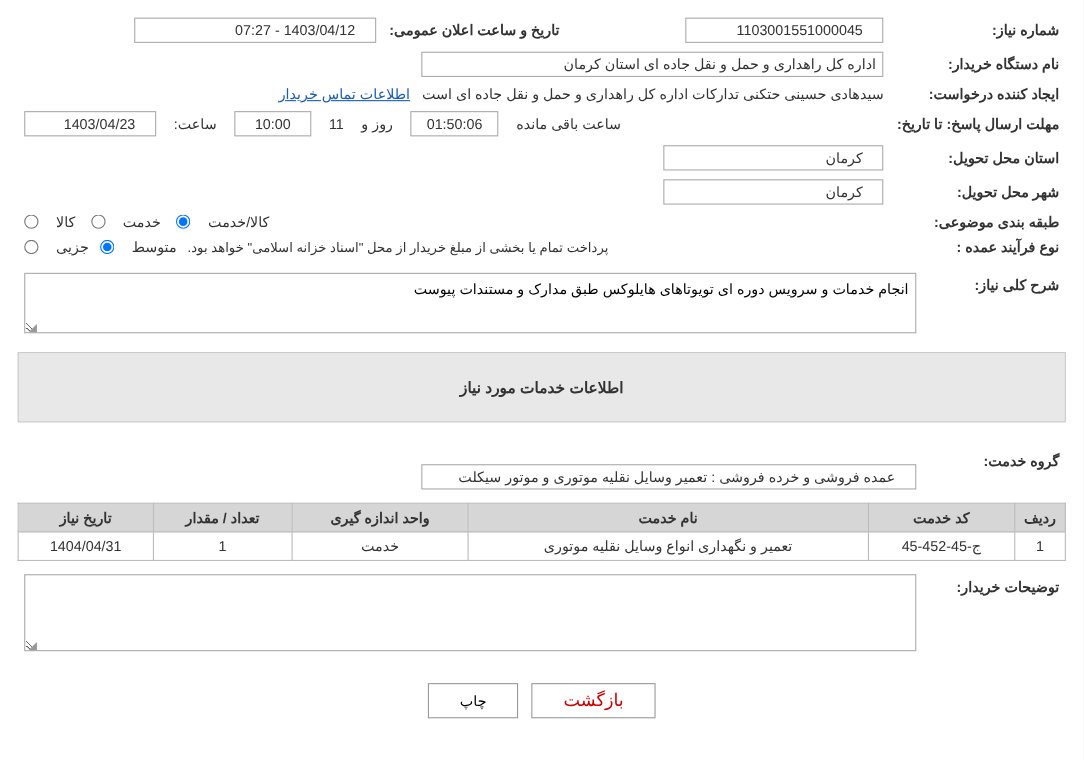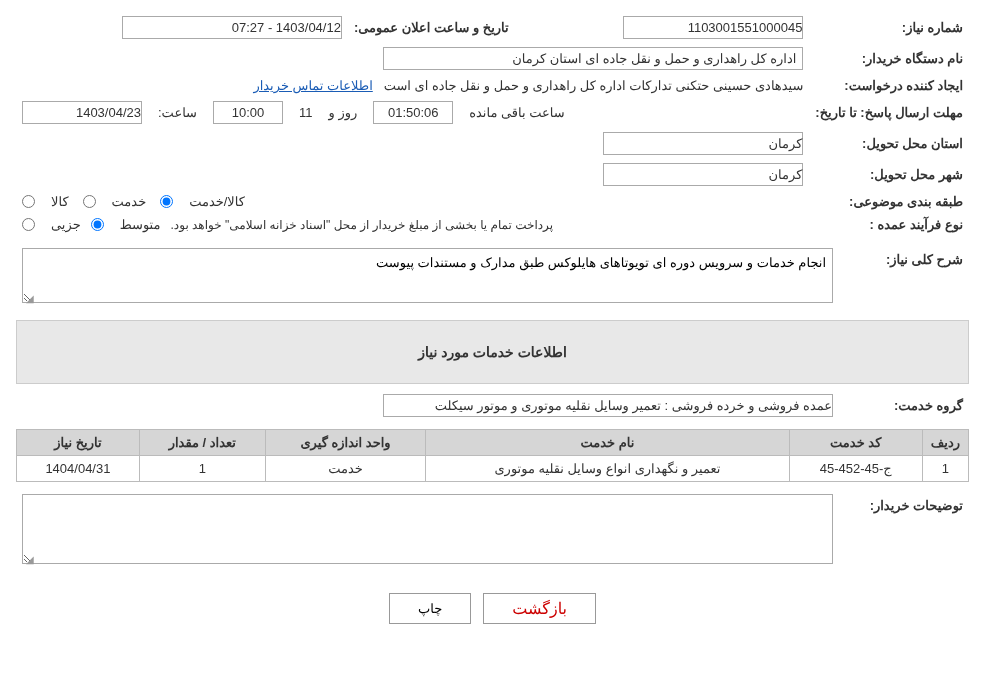--- a/index.html
+++ b/index.html
@@ -42,21 +42,21 @@
       white-space: nowrap;
       text-align: right;
       width: 130px;
     }
     .value-cell {
       text-align: right;
     }
     .input-box {
       border: 1px solid #aaa;
       background: #fff;
-      padding: 3px 0;
+      padding: 3px 18px;
       display: inline-block;
       min-width: 180px;
       text-align: right;
     }
     .input-box-wide {
       border: 1px solid #aaa;
       background: #fff;
       padding: 3px 6px;
       display: inline-block;
       width: 420px;
@@ -302,21 +302,21 @@
     </tbody>
       </table>
 
     <div class="section-header">اطلاعات خدمات مورد نیاز</div>
 
     <table class="info-table">
       <tbody>
           <tr>
         <td class="label-cell group-label-cell">گروه خدمت:</td>
         <td class="value-cell">
-          <span class="input-box" style="min-width:450px;">عمده فروشی و خرده فروشی : تعمیر وسایل نقلیه موتوری و موتور سیکلت</span>
+          <span class="input-box" style="min-width:450px;margin-top:28px;">عمده فروشی و خرده فروشی : تعمیر وسایل نقلیه موتوری و موتور سیکلت</span>
         </td>
       </tr>
     </tbody>
       </table>
 
     <table class="services-table">
       <thead>
         <tr>
           <th>ردیف</th>
           <th>کد خدمت</th>

